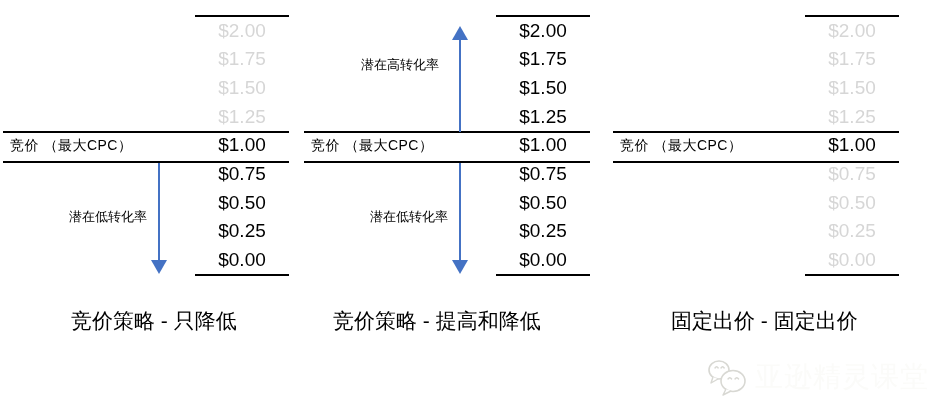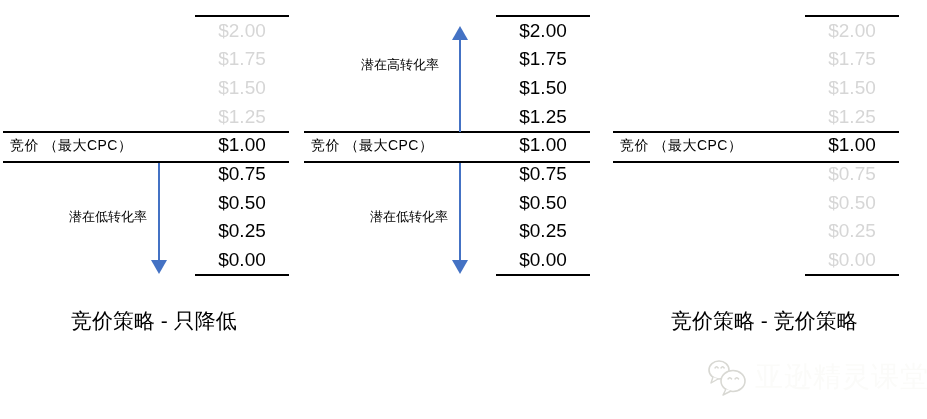--- a/index.html
+++ b/index.html
@@ -131,20 +131,21 @@
     </div>
 
     <div class="shaft shaft-up"></div>
     <div class="head head-up"></div>
     <div class="arrow-label up-label">潜在高转化率</div>
 
     <div class="shaft shaft-down"></div>
     <div class="head head-down"></div>
     <div class="arrow-label down-label">潜在低转化率</div>
 
+    <div class="caption">竞价策略 - 提高和降低</div>
   </section>
 
   <section class="diagram d3">
     <div class="line top-short"></div>
     <div class="line bid-top"></div>
     <div class="line bid-bottom"></div>
     <div class="line bottom-short"></div>
 
     <div class="bid-label">竞价 （最大CPC）</div>
 
@@ -153,21 +154,21 @@
       <div class="price muted">$1.75</div>
       <div class="price muted">$1.50</div>
       <div class="price muted">$1.25</div>
       <div class="price">$1.00</div>
       <div class="price muted">$0.75</div>
       <div class="price muted">$0.50</div>
       <div class="price muted">$0.25</div>
       <div class="price muted">$0.00</div>
     </div>
 
-    <div class="caption">竞价策略 - 竞价策略</div>
+    <div class="caption">固定出价 - 固定出价</div>
   </section>
 
   <div class="watermark">
     <svg width="42" height="42" viewBox="0 0 42 42">
 
       <ellipse cx="13" cy="14" rx="10" ry="9" fill="#ffffff" stroke="#d8d8d3" stroke-width="1.6"></ellipse>
       <path d="M7 21 L5 27 L12 23" fill="#ffffff" stroke="#d8d8d3" stroke-width="1.4" stroke-linejoin="round"></path>
       <path d="M9 12 q1.6 -2.4 3.2 0" fill="none" stroke="#d8d8d3" stroke-width="1.4" stroke-linecap="round"></path>
       <path d="M15 12 q1.6 -2.4 3.2 0" fill="none" stroke="#d8d8d3" stroke-width="1.4" stroke-linecap="round"></path>
 

